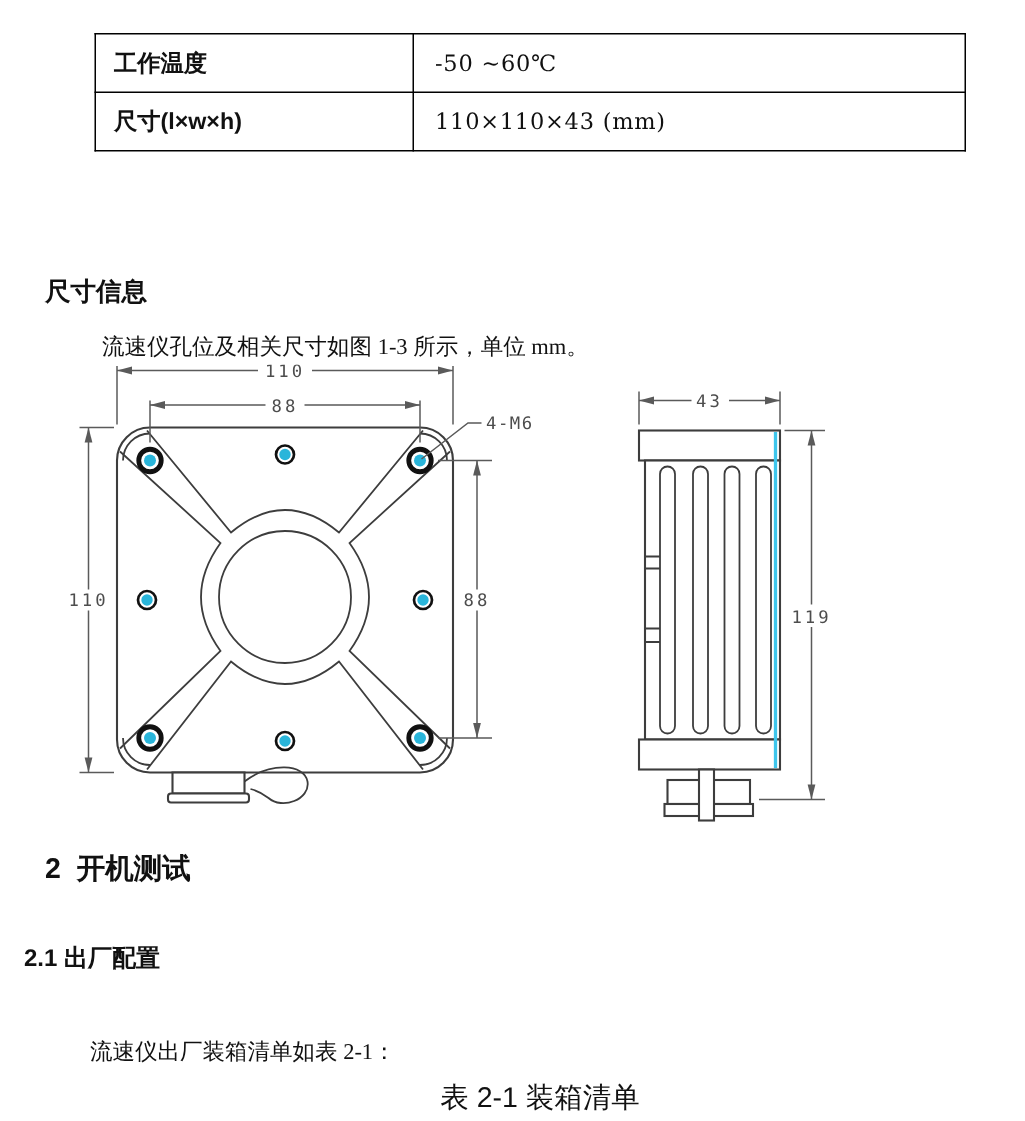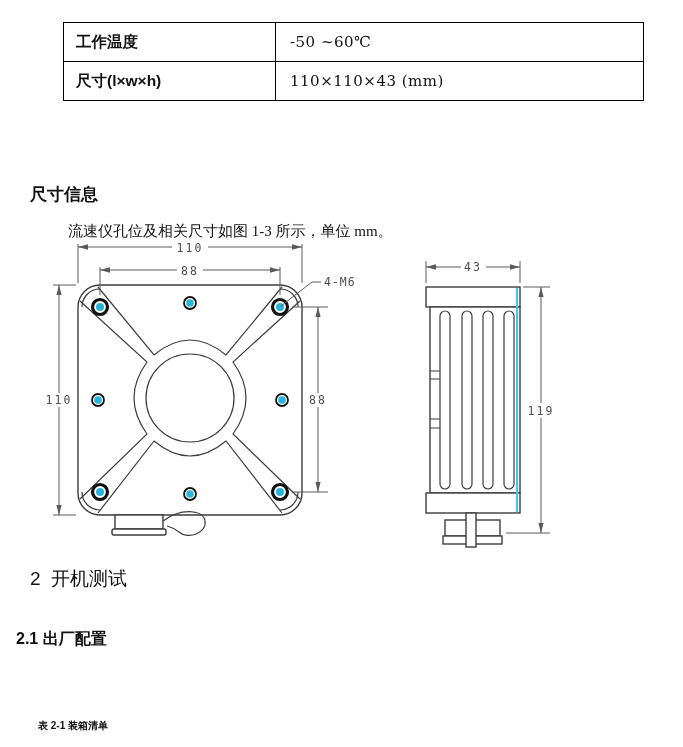--- a/index.html
+++ b/index.html
@@ -10,26 +10,26 @@
   .spec-table td{border:1.6px solid #000;height:36px;vertical-align:middle;}
   .spec-table td.lbl{width:198px;padding-left:12px;font-weight:bold;font-size:15.5px;
         font-family:"Liberation Sans",sans-serif;}
   .spec-table td.val{width:352px;padding-left:14px;font-size:15px;
         font-family:"DejaVu Serif",serif;letter-spacing:0.5px;}
   
   .h-section{position:absolute;left:30px;top:183px;font-family:"Liberation Sans",sans-serif;
         font-weight:bold;font-size:17px;white-space:pre;}
   .p-dim{position:absolute;left:68px;top:210px;font-size:15px;white-space:pre;margin-top:12px;}
   .h-chapter{position:absolute;left:30px;top:566px;font-family:"Liberation Sans",sans-serif;
-        font-weight:normal;font-size:19px;white-space:pre;}
+        font-weight:bold;font-size:19px;white-space:pre;}
   .h-sub{position:absolute;left:16px;top:629px;font-family:"Liberation Sans",sans-serif;
         font-weight:bold;font-size:16px;white-space:pre;}
   .p-pack{position:absolute;left:60px;top:692px;font-size:15px;white-space:pre;}
-  .caption{position:absolute;left:38px;top:719px;width:644px;text-align:left;
-        font-family:"Liberation Sans",sans-serif;font-weight:bold;font-size:10px;white-space:pre;}
+  .caption{position:absolute;left:38px;top:719px;width:644px;text-align:center;
+        font-family:"Liberation Sans",sans-serif;font-weight:normal;font-size:19px;white-space:pre;}
   
   .drw{position:absolute;}
   .drw .outline{fill:#ffffff;stroke:#3d3d3d;stroke-width:1.4;}
   .drw .thin{fill:none;stroke:#3d3d3d;stroke-width:1.2;}
   .drw .dim{stroke:#5a5a5a;stroke-width:1;fill:none;}
   .drw .dimtxt{font-family:"DejaVu Sans Mono",monospace;font-size:11.5px;fill:#4d4d4d;
         letter-spacing:2px;text-anchor:middle;}
   .drw .callout{font-family:"DejaVu Sans Mono",monospace;font-size:11.5px;fill:#4d4d4d;
         letter-spacing:1px;text-anchor:start;}
   .drw .arr{fill:#5a5a5a;stroke:none;}
@@ -173,15 +173,16 @@
       <path class="dim" d="M113 44 H140 M96 290 H140 M131 44 V290"></path>
       <path class="arr" d="M131 44 L128.4 54 L133.6 54 Z"></path>
       <path class="arr" d="M131 290 L128.4 280 L133.6 280 Z"></path>
       <rect class="mask" x="115" y="160" width="32" height="15"></rect>
       <text class="dimtxt" x="131" y="172">119</text>
     </g>
   </svg>
 
   <div class="h-chapter">2  开机测试</div>
   <div class="h-sub">2.1 出厂配置</div>
+  <div class="p-pack">流速仪出厂装箱清单如表 2-1：</div>
   <div class="caption">表 2-1 装箱清单</div>
 
 </div>
 
 </body></html>

